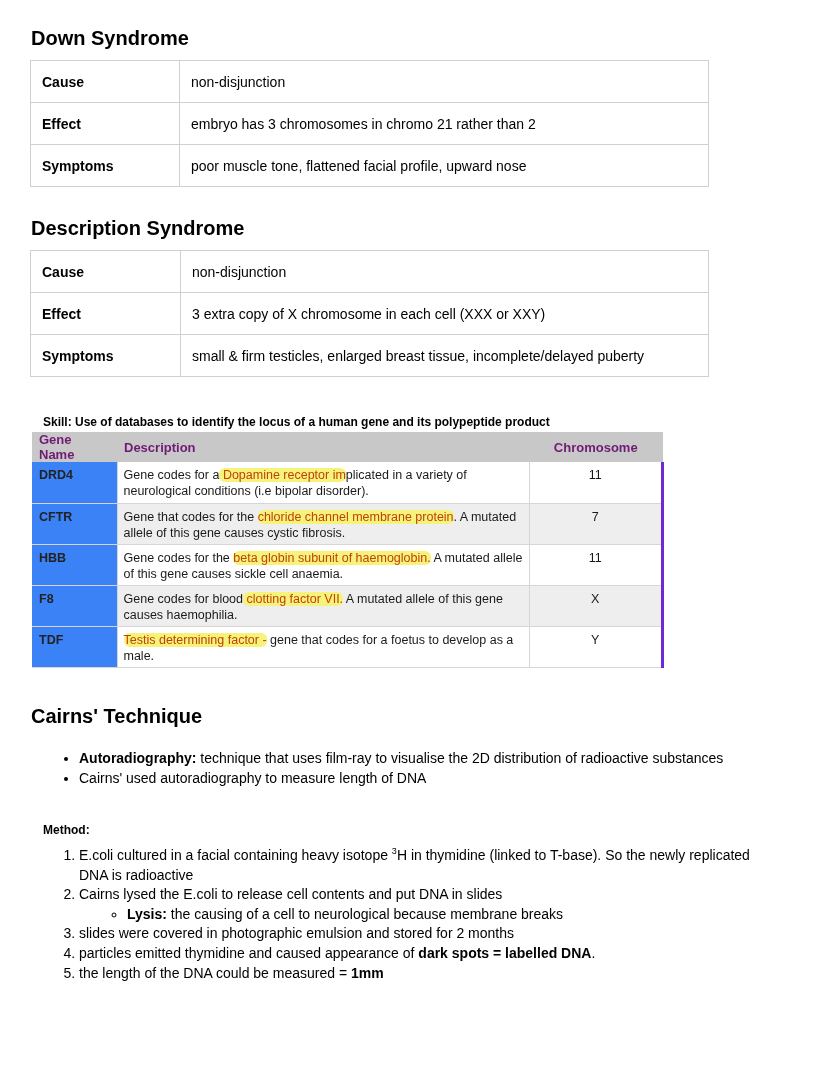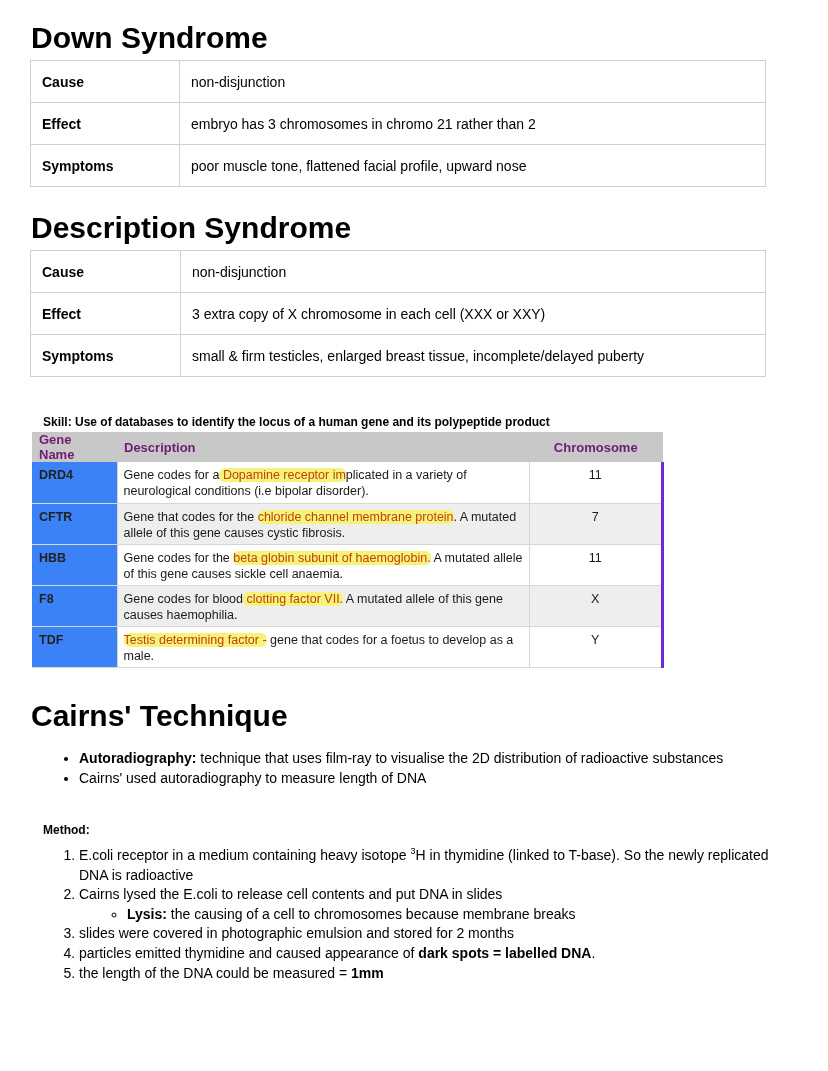--- a/index.html
+++ b/index.html
@@ -11,39 +11,39 @@
       width: 828px;
       height: 1071px;
       position: relative;
       font-family: "Liberation Sans", sans-serif;
       color: #000000;
       overflow: hidden;
     }
     .h1 {
       position: absolute;
       left: 31px;
-      font-size: 30px;
+      font-size: 20px;
       font-weight: bold;
       margin: 0;
       line-height: 26px;
       text-align: center;
     }
     .h3 {
       position: absolute;
       left: 31px;
       font-size: 12px;
       font-weight: bold;
       margin: 12px;
       line-height: 20px;
     }
     
     table.syn {
       position: absolute;
       left: 30px;
-      width: 736px;
+      width: 679px;
       border-collapse: collapse;
       font-size: 14px;
     }
     table.syn td {
       border: 1px solid #d0d0d0;
       height: 41px;
       padding: 0 0 0 11px;
       vertical-align: middle;
     }
     table.syn td.lbl {
@@ -217,22 +217,22 @@
 
 <h1 class="h1" style="top:703px;">Cairns' Technique</h1>
 <ul class="bullets">
   <li><b>Autoradiography:</b><span> technique that uses film-ray to visualise the 2D distribution of radioactive substances</span></li>
   <li><span>Cairns' used autoradiography to measure length of DNA</span></li>
 </ul>
 
 <h3 class="h3" style="top:808px;">Method:</h3>
 
 <ol class="method">
-  <li><span>E.coli receptor in a medium containing heavy isotope </span><sup>3</sup><span>H in thymidine (linked to T-base). So the newly replicated DNA is radioactive</span></li>
+  <li><span>E.coli cultured in a facial containing heavy isotope </span><sup>3</sup><span>H in thymidine (linked to T-base). So the newly replicated DNA is radioactive</span></li>
   <li><span>Cairns lysed the E.coli to release cell contents and put DNA in slides</span>
     <ul>
-      <li><b>Lysis:</b><span> the causing of a cell to chromosomes because membrane breaks</span></li>
+      <li><b>Lysis:</b><span> the causing of a cell to neurological because membrane breaks</span></li>
     </ul>
   </li>
   <li><span>slides were covered in photographic emulsion and stored for 2 months</span></li>
   <li><span>particles emitted thymidine and caused appearance of </span><b>dark spots = labelled DNA</b><span>.</span></li>
   <li><span>the length of the DNA could be measured = </span><b>1mm</b></li>
 </ol>
 
 </body></html>

